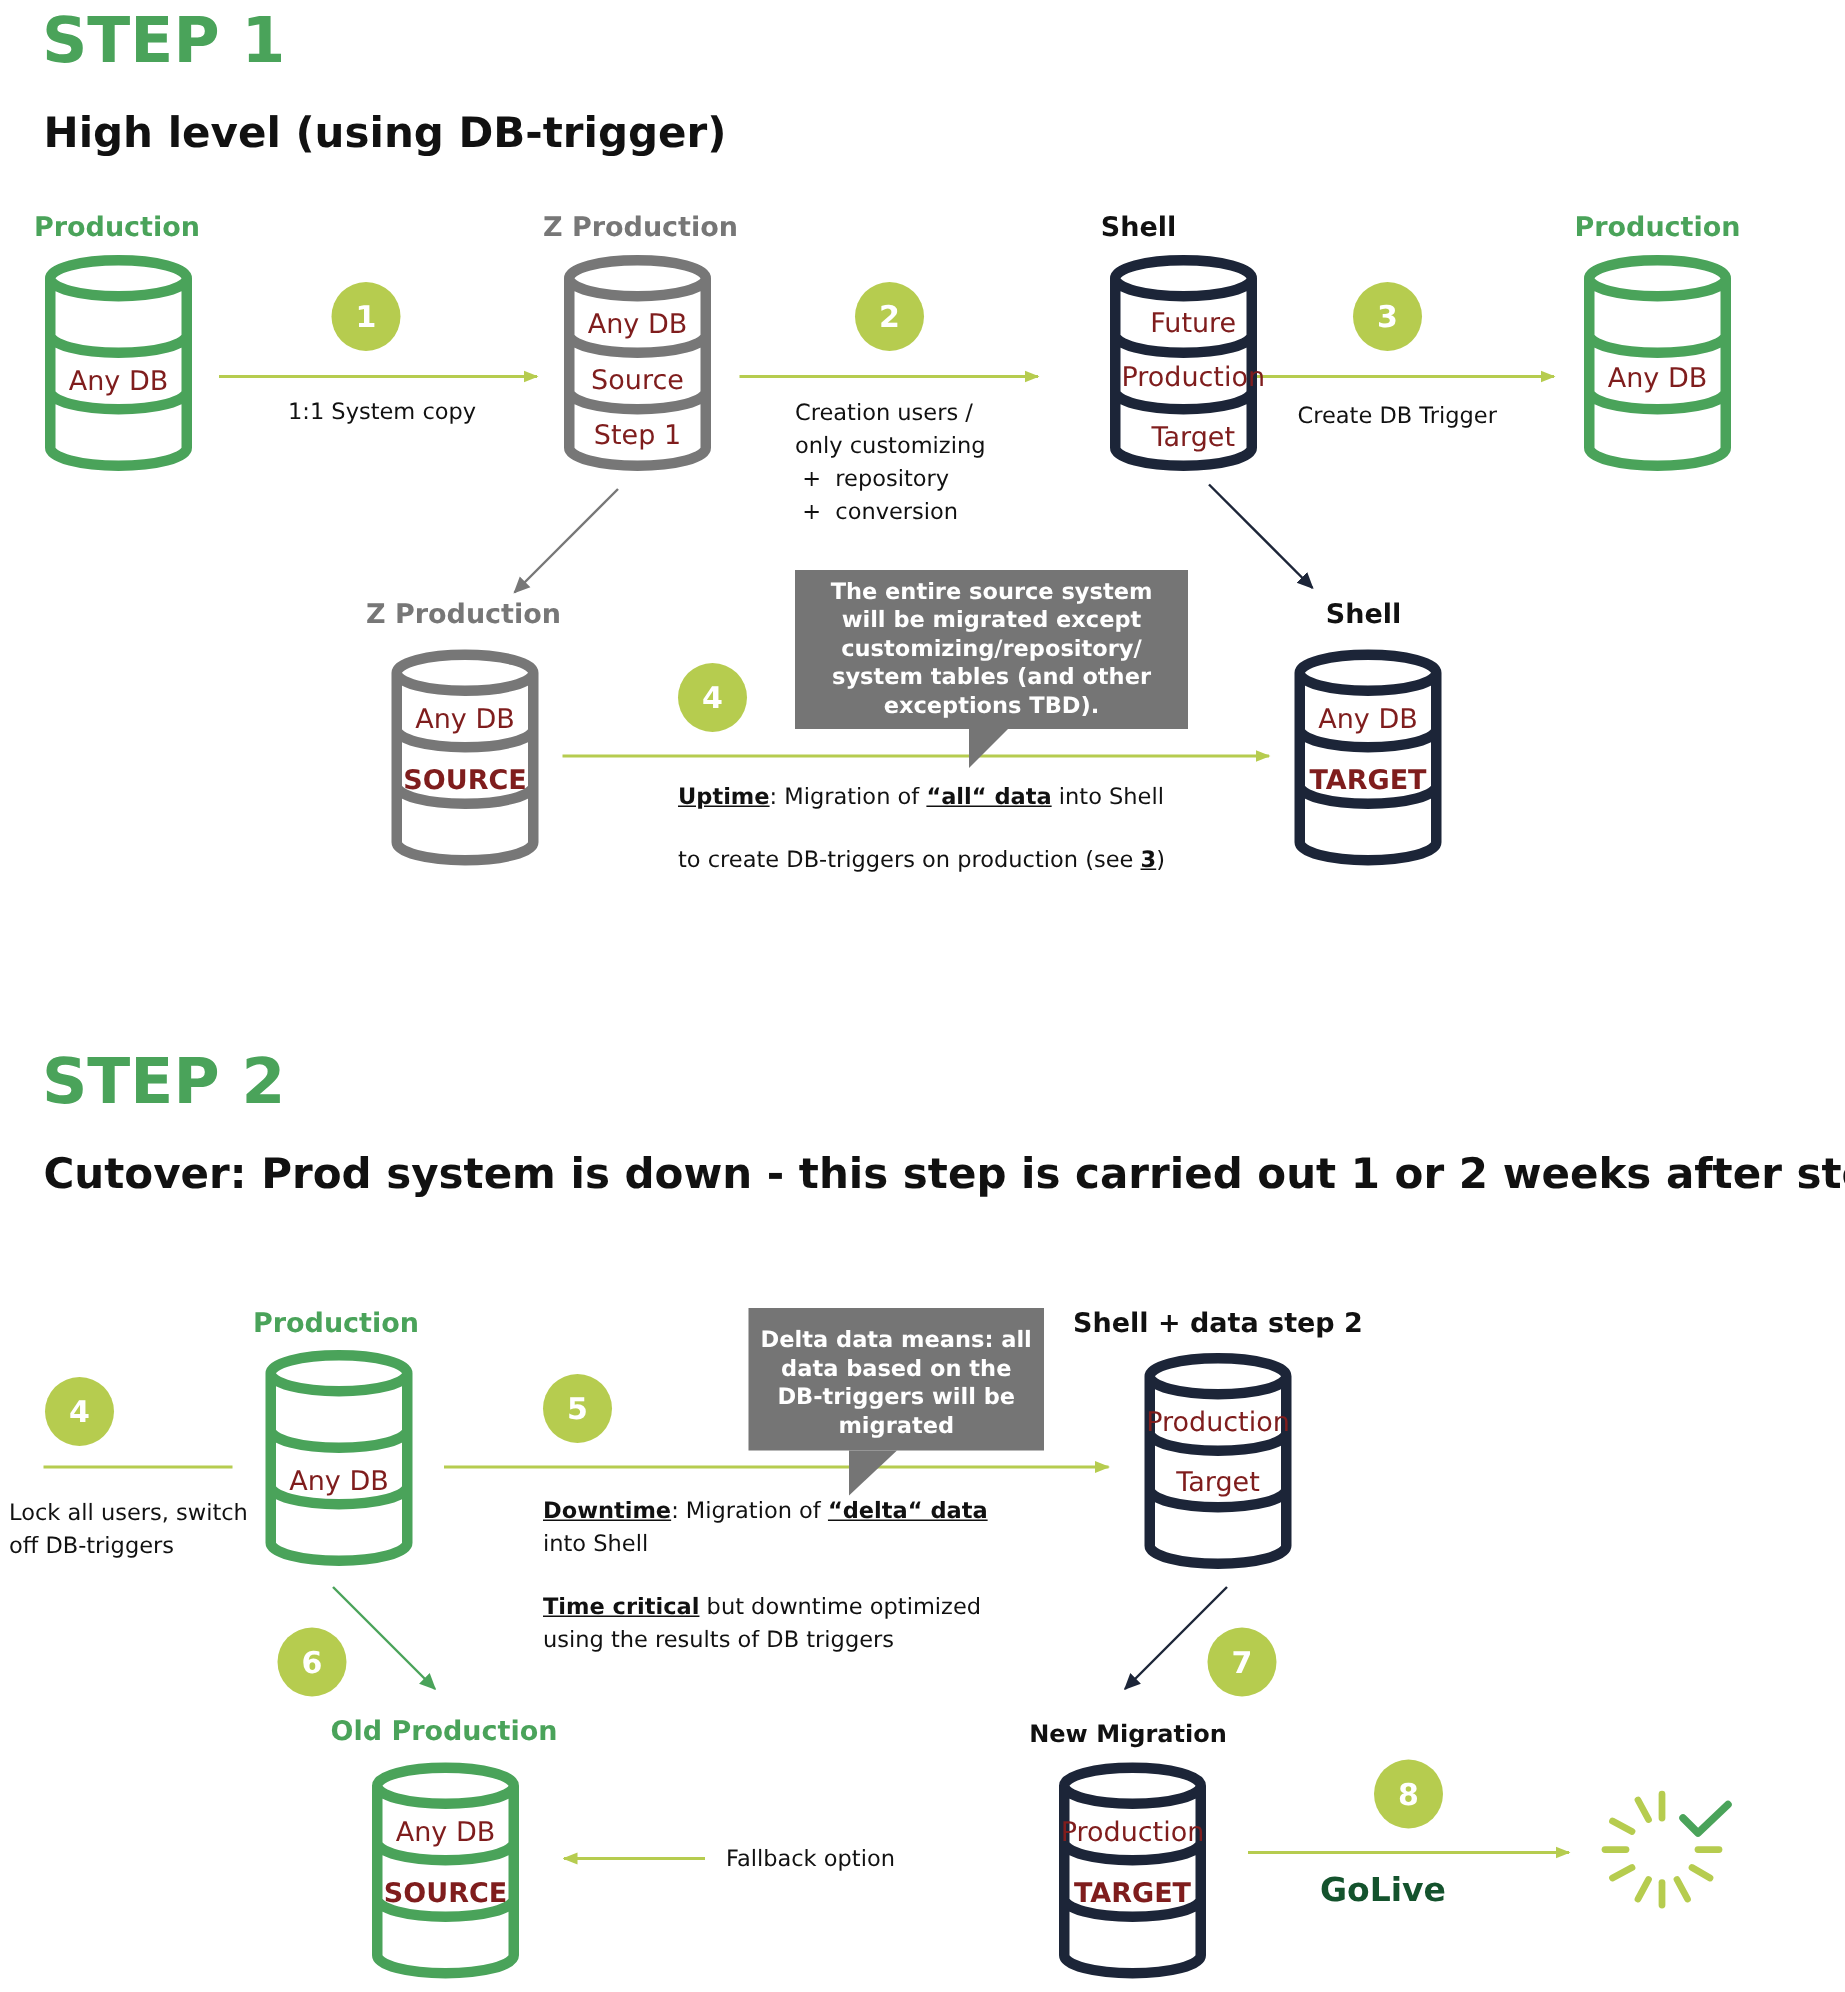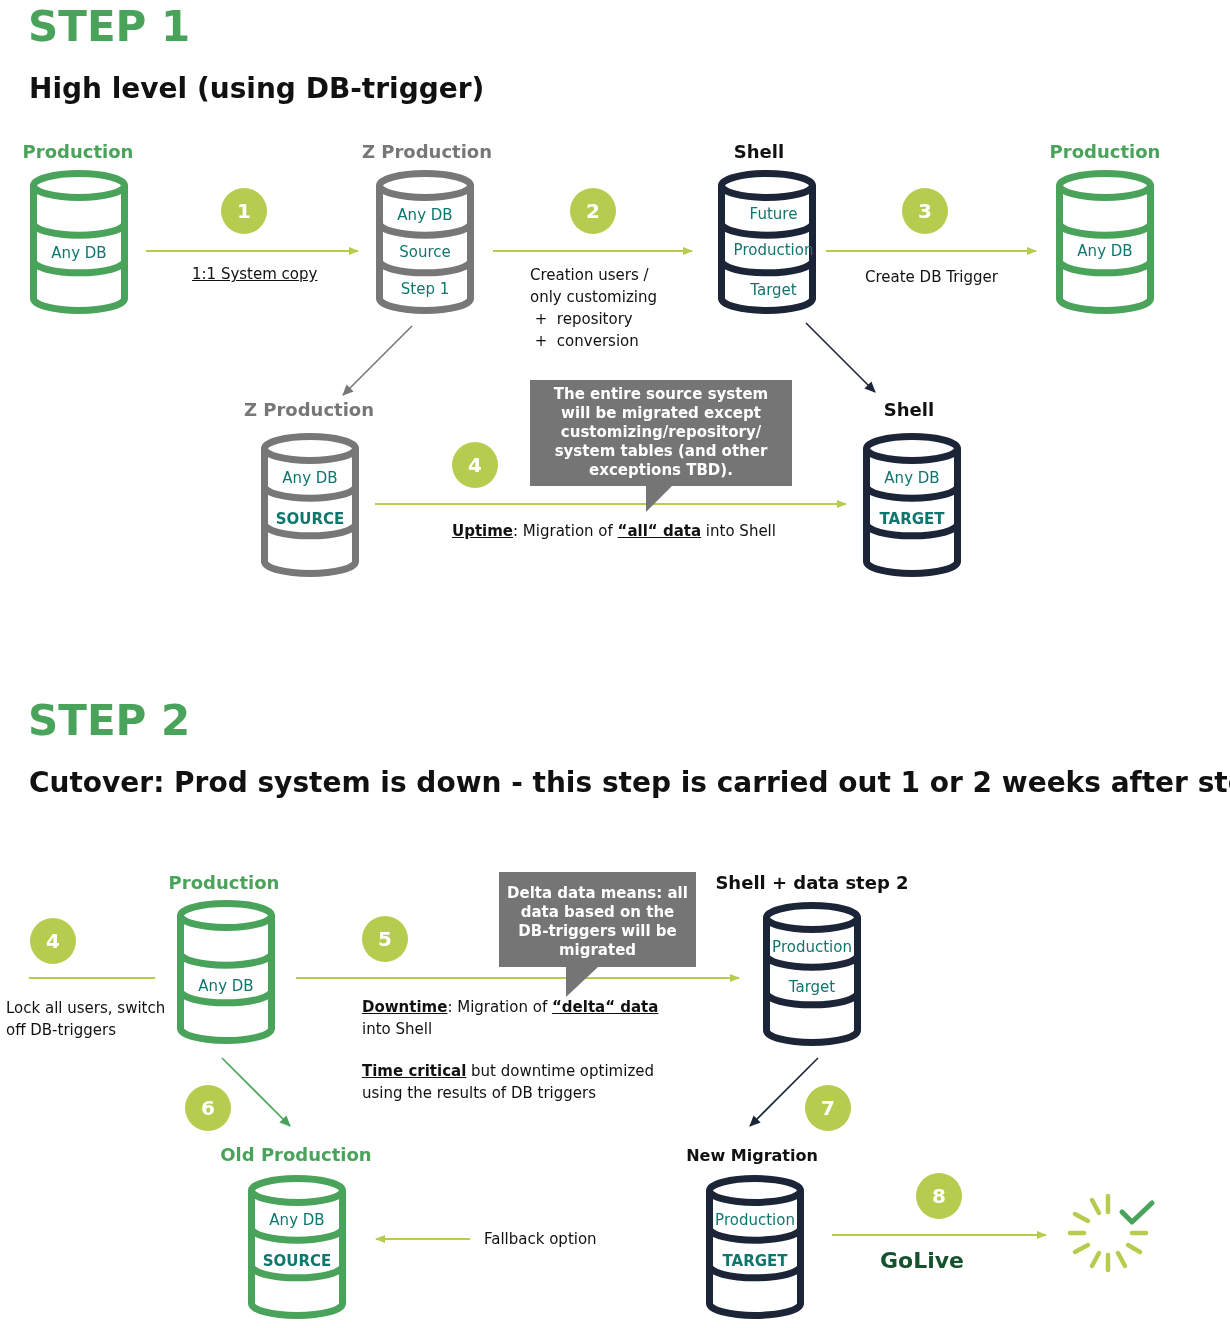--- a/index.html
+++ b/index.html
@@ -15,21 +15,21 @@
   .txt { font-size: 15px; color: #111; line-height: 22px; white-space: nowrap; }
   .txt b { font-weight: bold; text-decoration: underline; }
   .badge { width: 46px; height: 46px; border-radius: 50%; background: #b6cc4f; color: #fff;
            font-weight: bold; font-size: 20px; display: flex; align-items: center; justify-content: center; }
   .callout { background: #757575; color: #fff; font-weight: bold; font-size: 15px; line-height: 19px;
              text-align: center; padding: 6px 8px; box-sizing: border-box; }
   .callout-tail { width: 0; height: 0; border-left: 16px solid transparent; border-right: 16px solid transparent;
                   border-top: 26px solid #757575; }
   .db { position: absolute; }
   .db svg { display: block; overflow: visible; }
-  .db .seg { position: absolute; left: 0; width: 100%; text-align: center; font-size: 15px; color: #0f766e; white-space: nowrap; }
+  .db .seg { position: absolute; left: 0; width: 100%; text-align: center; font-size: 18px; color: #7f1d1d; white-space: nowrap; }
   .db .seg.bold { font-weight: bold; }
   svg.lines { position: absolute; left: 0; top: 0; }
 </style>
 </head>
 <body>
 
 <svg class="lines" width="1230" height="1328">
   <defs>
     <marker id="ah-lime" markerWidth="10" markerHeight="10" refX="9" refY="5" orient="auto" markerUnits="userSpaceOnUse">
       <path d="M0,1 L10,5 L0,9 Z" fill="#b6cc4f"></path>
@@ -67,42 +67,42 @@
 <div class="db" style="left:30px; top:170px; width:98px; height:144px;">
     <svg width="98" height="144" style="position: absolute; left: 0px; top: 0px;">
       <path d="M3.5,15.5 L3.5,128.5 A45.5,12 0 0 0 94.5,128.5 L94.5,15.5 M3.5,15.5 A45.5,12 0 0 1 94.5,15.5 A45.5,12 0 0 1 3.5,15.5 M3.5,53.166666666666664 A45.5,12 0 0 0 94.5,53.166666666666664 M3.5,90.83333333333333 A45.5,12 0 0 0 94.5,90.83333333333333" fill="#fff" stroke="#4aa35a" stroke-width="7" stroke-linejoin="round"></path>
     </svg>
   <span class="seg" style="top:28px;"></span>
   <span class="seg" style="top:74px;">Any DB</span>
   <span class="seg" style="top:112px;"></span>
 </div>
 
 <div class="abs badge" style="left:221px; top:188px;">1</div>
-<div class="abs txt" style="left:192px; top:263px;text-decoration:underline;">1:1 System copy</div>
+<div class="abs txt" style="left:192px; top:263px;">1:1 System copy</div>
 
 <div class="abs label gray" style="left:355px; top:141px; width:144px;">Z Production</div>
 <div class="db" style="left:376px; top:170px; width:98px; height:144px;">
     <svg width="98" height="144" style="position: absolute; left: 0px; top: 0px;">
       <path d="M3.5,15.5 L3.5,128.5 A45.5,12 0 0 0 94.5,128.5 L94.5,15.5 M3.5,15.5 A45.5,12 0 0 1 94.5,15.5 A45.5,12 0 0 1 3.5,15.5 M3.5,53.166666666666664 A45.5,12 0 0 0 94.5,53.166666666666664 M3.5,90.83333333333333 A45.5,12 0 0 0 94.5,90.83333333333333" fill="#fff" stroke="#777777" stroke-width="7" stroke-linejoin="round"></path>
     </svg>
   <span class="seg" style="top:36px;">Any DB</span>
   <span class="seg" style="top:73px;">Source</span>
   <span class="seg" style="top:110px;">Step 1</span>
 </div>
 
 <div class="abs badge" style="left:570px; top:188px;">2</div>
 <div class="abs txt" style="left:530px; top:264px;">
   <div>Creation users /</div>
   <div>only customizing</div>
   <div style="white-space:pre;"> +  repository</div>
   <div style="white-space:pre;"> +  conversion</div>
 </div>
 
 <div class="abs label navy" style="left:710px; top:141px; width:98px;">Shell</div>
-<div class="db" style="left:718px; top:170px; width:111px; height:144px;">
+<div class="db" style="left:740px; top:170px; width:111px; height:144px;">
     <svg width="98" height="144" style="position: absolute; left: 0px; top: 0px;">
       <path d="M3.5,15.5 L3.5,128.5 A45.5,12 0 0 0 94.5,128.5 L94.5,15.5 M3.5,15.5 A45.5,12 0 0 1 94.5,15.5 A45.5,12 0 0 1 3.5,15.5 M3.5,53.166666666666664 A45.5,12 0 0 0 94.5,53.166666666666664 M3.5,90.83333333333333 A45.5,12 0 0 0 94.5,90.83333333333333" fill="#fff" stroke="#1c2538" stroke-width="7" stroke-linejoin="round"></path>
     </svg>
   <span class="seg" style="top:35px;">Future</span>
   <span class="seg" style="top:71px;">Production</span>
   <span class="seg" style="top:111px;">Target</span>
 </div>
 
 <div class="abs badge" style="left:902px; top:188px;">3</div>
 <div class="abs txt" style="left:865px; top:266px;">Create DB Trigger</div>
@@ -129,20 +129,21 @@
 
 <div class="abs badge" style="left:452px; top:442px;">4</div>
 
 <div class="abs callout" style="left:530px; top:380px; width:262px; height:106px; padding-top:5px;">The entire source system will be migrated except customizing/repository/ system tables (and other exceptions TBD).</div>
 <div class="abs callout-tail" style="left:646px; top:486px; border-left-width:0; border-right-width:26px;"></div>
 
 <div class="abs txt" style="left:452px; top:520px;">
   <b>Uptime</b><span>: Migration of </span><b>“all“ data</b><span> into Shell</span>
 </div>
 <div class="abs txt" style="left:452px; top:562px;">
+  <div><span>to create DB-triggers on production (see </span><b>3</b><span>)</span></div>
 </div>
 
 <div class="abs label navy" style="left:860px; top:399px; width:98px;">Shell</div>
 <div class="db" style="left:863px; top:433px; width:98px; height:144px;">
     <svg width="98" height="144" style="position: absolute; left: 0px; top: 0px;">
       <path d="M3.5,15.5 L3.5,128.5 A45.5,12 0 0 0 94.5,128.5 L94.5,15.5 M3.5,15.5 A45.5,12 0 0 1 94.5,15.5 A45.5,12 0 0 1 3.5,15.5 M3.5,53.166666666666664 A45.5,12 0 0 0 94.5,53.166666666666664 M3.5,90.83333333333333 A45.5,12 0 0 0 94.5,90.83333333333333" fill="#fff" stroke="#1c2538" stroke-width="7" stroke-linejoin="round"></path>
     </svg>
   <span class="seg" style="top:36px;">Any DB</span>
   <span class="seg bold" style="top:77px;">TARGET</span>
   <span class="seg" style="top:112px;"></span>

